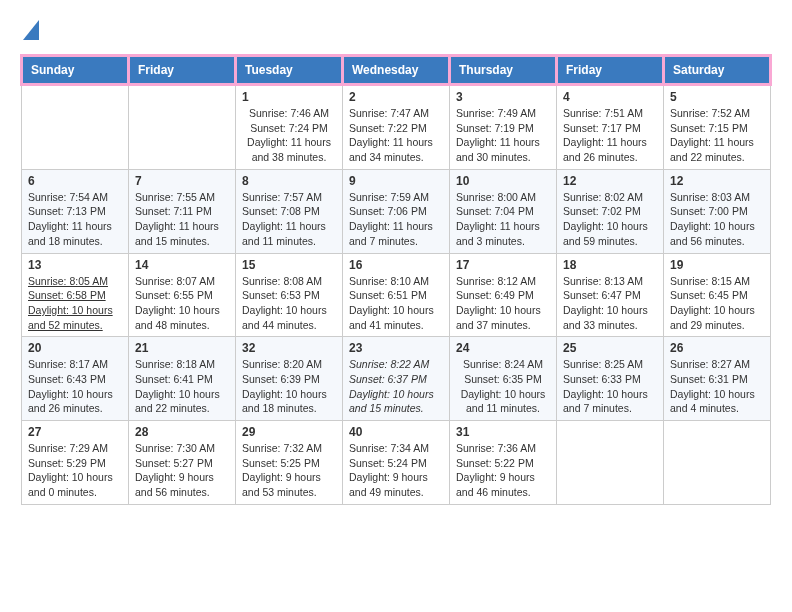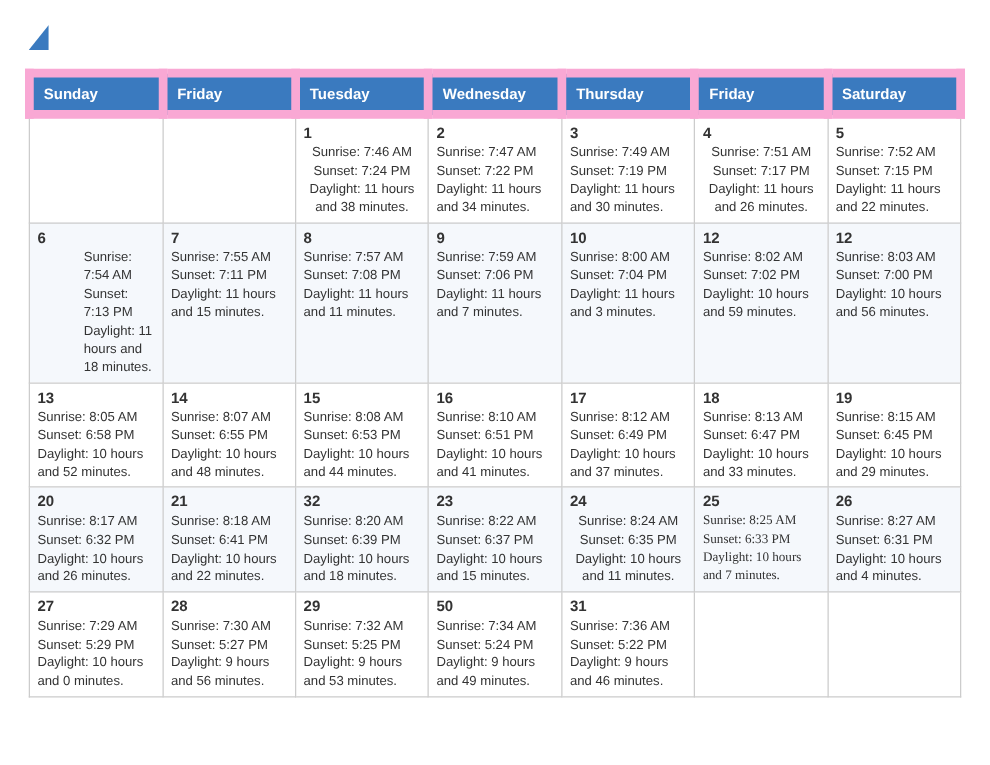--- a/index.html
+++ b/index.html
@@ -42,21 +42,21 @@
       border-collapse: collapse;
       font-size: 11px;
     }
     .calendar th {
       background: #3a7abf;
       color: #fff;
       text-align: left;
       padding: 6px 8px;
       font-size: 12px;
       font-weight: bold;
-      border: 7px solid #f9a8d4;
+      border: 3px solid #f9a8d4;
     }
     .calendar td {
       border: 1px solid #ccc;
       vertical-align: top;
       padding: 4px 6px;
       width: 107px;
       min-height: 80px;
       background: #fff;
     }
     .calendar tr:nth-child(even) td {
@@ -140,35 +140,35 @@
 Daylight: 11 hours and 34 minutes.</div>
         </td>
         <td>
           <span class="day-num">3</span>
           <div class="day-info" style="white-space: pre-line;">Sunrise: 7:49 AM
 Sunset: 7:19 PM
 Daylight: 11 hours and 30 minutes.</div>
         </td>
         <td>
           <span class="day-num">4</span>
-          <div class="day-info" style="white-space: pre-line; text-align: center;">Sunrise: 7:51 AM
+          <div class="day-info" style="white-space: pre-line;">Sunrise: 7:51 AM
 Sunset: 7:17 PM
 Daylight: 11 hours and 26 minutes.</div>
         </td>
         <td>
           <span class="day-num">5</span>
           <div class="day-info" style="white-space: pre-line;">Sunrise: 7:52 AM
 Sunset: 7:15 PM
 Daylight: 11 hours and 22 minutes.</div>
         </td>
       </tr>
       <tr>
         <td>
           <span class="day-num">6</span>
-          <div class="day-info" style="white-space: pre-line; margin-left: 37px;">Sunrise: 7:54 AM
+          <div class="day-info" style="white-space: pre-line;">Sunrise: 7:54 AM
 Sunset: 7:13 PM
 Daylight: 11 hours and 18 minutes.</div>
         </td>
         <td>
           <span class="day-num">7</span>
           <div class="day-info" style="white-space: pre-line;">Sunrise: 7:55 AM
 Sunset: 7:11 PM
 Daylight: 11 hours and 15 minutes.</div>
         </td>
         <td>
@@ -198,21 +198,21 @@
         <td>
           <span class="day-num">12</span>
           <div class="day-info" style="white-space: pre-line;">Sunrise: 8:03 AM
 Sunset: 7:00 PM
 Daylight: 10 hours and 56 minutes.</div>
         </td>
       </tr>
       <tr>
         <td>
           <span class="day-num">13</span>
-          <div class="day-info" style="white-space: pre-line;">Sunrise: 8:05 AM
+          <div class="day-info" style="white-space: pre-line; text-decoration: underline;">Sunrise: 8:05 AM
 Sunset: 6:58 PM
 Daylight: 10 hours and 52 minutes.</div>
         </td>
         <td>
           <span class="day-num">14</span>
           <div class="day-info" style="white-space: pre-line;">Sunrise: 8:07 AM
 Sunset: 6:55 PM
 Daylight: 10 hours and 48 minutes.</div>
         </td>
         <td>
@@ -243,50 +243,50 @@
           <span class="day-num">19</span>
           <div class="day-info" style="white-space: pre-line;">Sunrise: 8:15 AM
 Sunset: 6:45 PM
 Daylight: 10 hours and 29 minutes.</div>
         </td>
       </tr>
       <tr>
         <td>
           <span class="day-num">20</span>
           <div class="day-info" style="white-space: pre-line;">Sunrise: 8:17 AM
-Sunset: 6:32 PM
+Sunset: 6:43 PM
 Daylight: 10 hours and 26 minutes.</div>
         </td>
         <td>
           <span class="day-num">21</span>
           <div class="day-info" style="white-space: pre-line;">Sunrise: 8:18 AM
 Sunset: 6:41 PM
 Daylight: 10 hours and 22 minutes.</div>
         </td>
         <td>
           <span class="day-num">32</span>
           <div class="day-info" style="white-space: pre-line;">Sunrise: 8:20 AM
 Sunset: 6:39 PM
 Daylight: 10 hours and 18 minutes.</div>
         </td>
         <td>
           <span class="day-num">23</span>
-          <div class="day-info" style="white-space: pre-line;">Sunrise: 8:22 AM
+          <div class="day-info" style="white-space: pre-line; font-style: italic;">Sunrise: 8:22 AM
 Sunset: 6:37 PM
 Daylight: 10 hours and 15 minutes.</div>
         </td>
         <td>
           <span class="day-num">24</span>
           <div class="day-info" style="white-space: pre-line; text-align: center;">Sunrise: 8:24 AM
 Sunset: 6:35 PM
 Daylight: 10 hours and 11 minutes.</div>
         </td>
         <td>
           <span class="day-num">25</span>
-          <div class="day-info" style="white-space: pre-line; font-family: Liberation Serif, serif;">Sunrise: 8:25 AM
+          <div class="day-info" style="white-space: pre-line;">Sunrise: 8:25 AM
 Sunset: 6:33 PM
 Daylight: 10 hours and 7 minutes.</div>
         </td>
         <td>
           <span class="day-num">26</span>
           <div class="day-info" style="white-space: pre-line;">Sunrise: 8:27 AM
 Sunset: 6:31 PM
 Daylight: 10 hours and 4 minutes.</div>
         </td>
       </tr>
@@ -303,21 +303,21 @@
 Sunset: 5:27 PM
 Daylight: 9 hours and 56 minutes.</div>
         </td>
         <td>
           <span class="day-num">29</span>
           <div class="day-info" style="white-space: pre-line;">Sunrise: 7:32 AM
 Sunset: 5:25 PM
 Daylight: 9 hours and 53 minutes.</div>
         </td>
         <td>
-          <span class="day-num">50</span>
+          <span class="day-num">40</span>
           <div class="day-info" style="white-space: pre-line;">Sunrise: 7:34 AM
 Sunset: 5:24 PM
 Daylight: 9 hours and 49 minutes.</div>
         </td>
         <td>
           <span class="day-num">31</span>
           <div class="day-info" style="white-space: pre-line;">Sunrise: 7:36 AM
 Sunset: 5:22 PM
 Daylight: 9 hours and 46 minutes.</div>
         </td>

